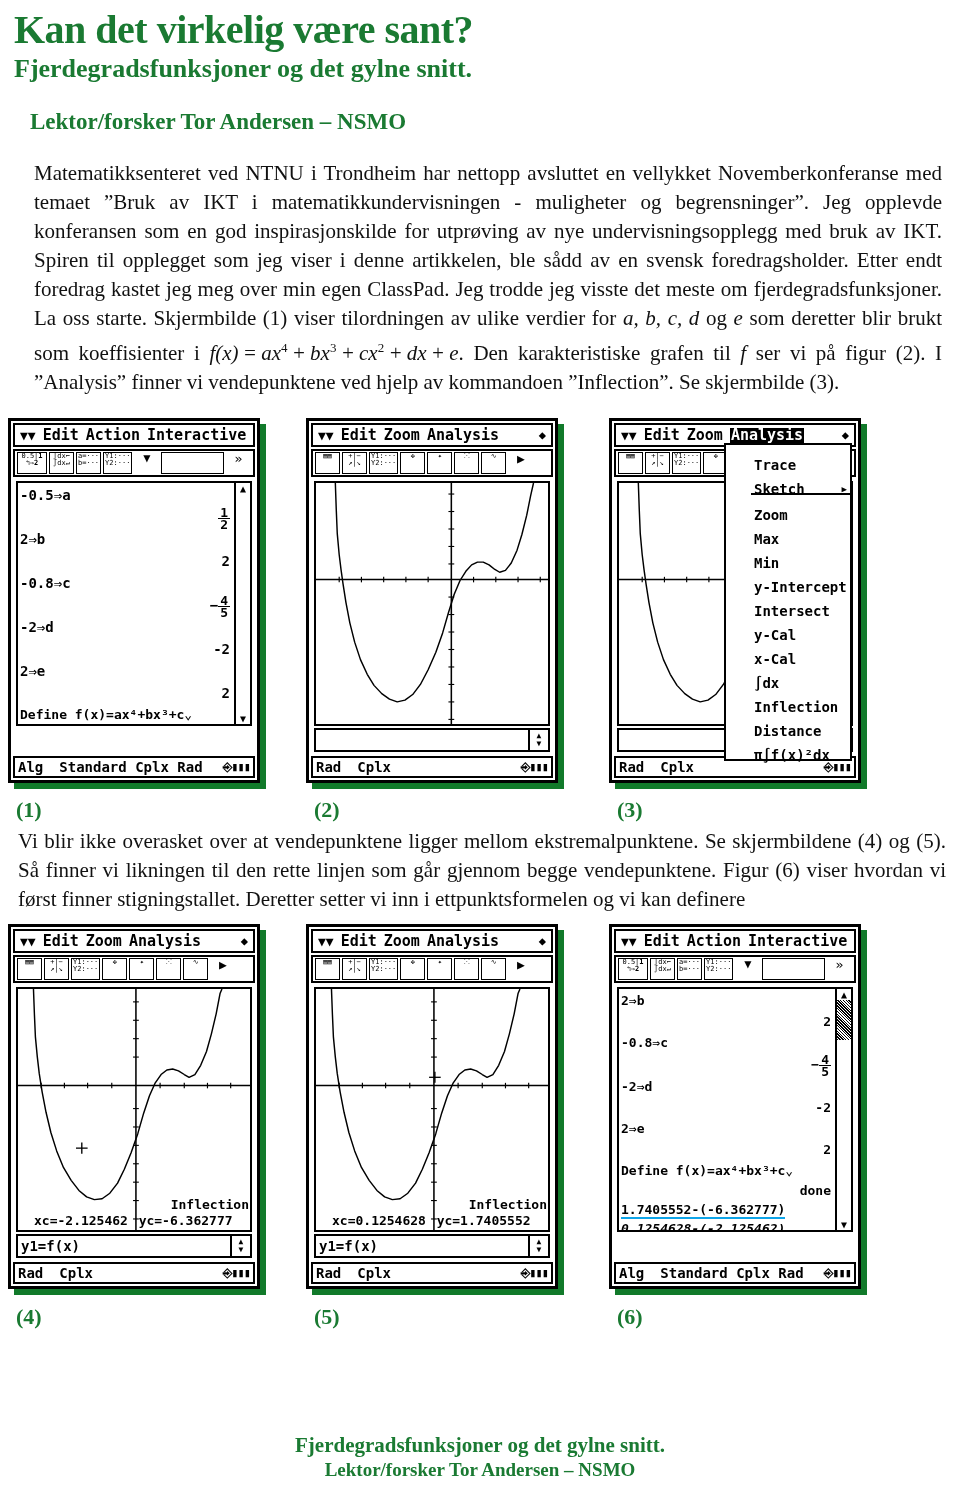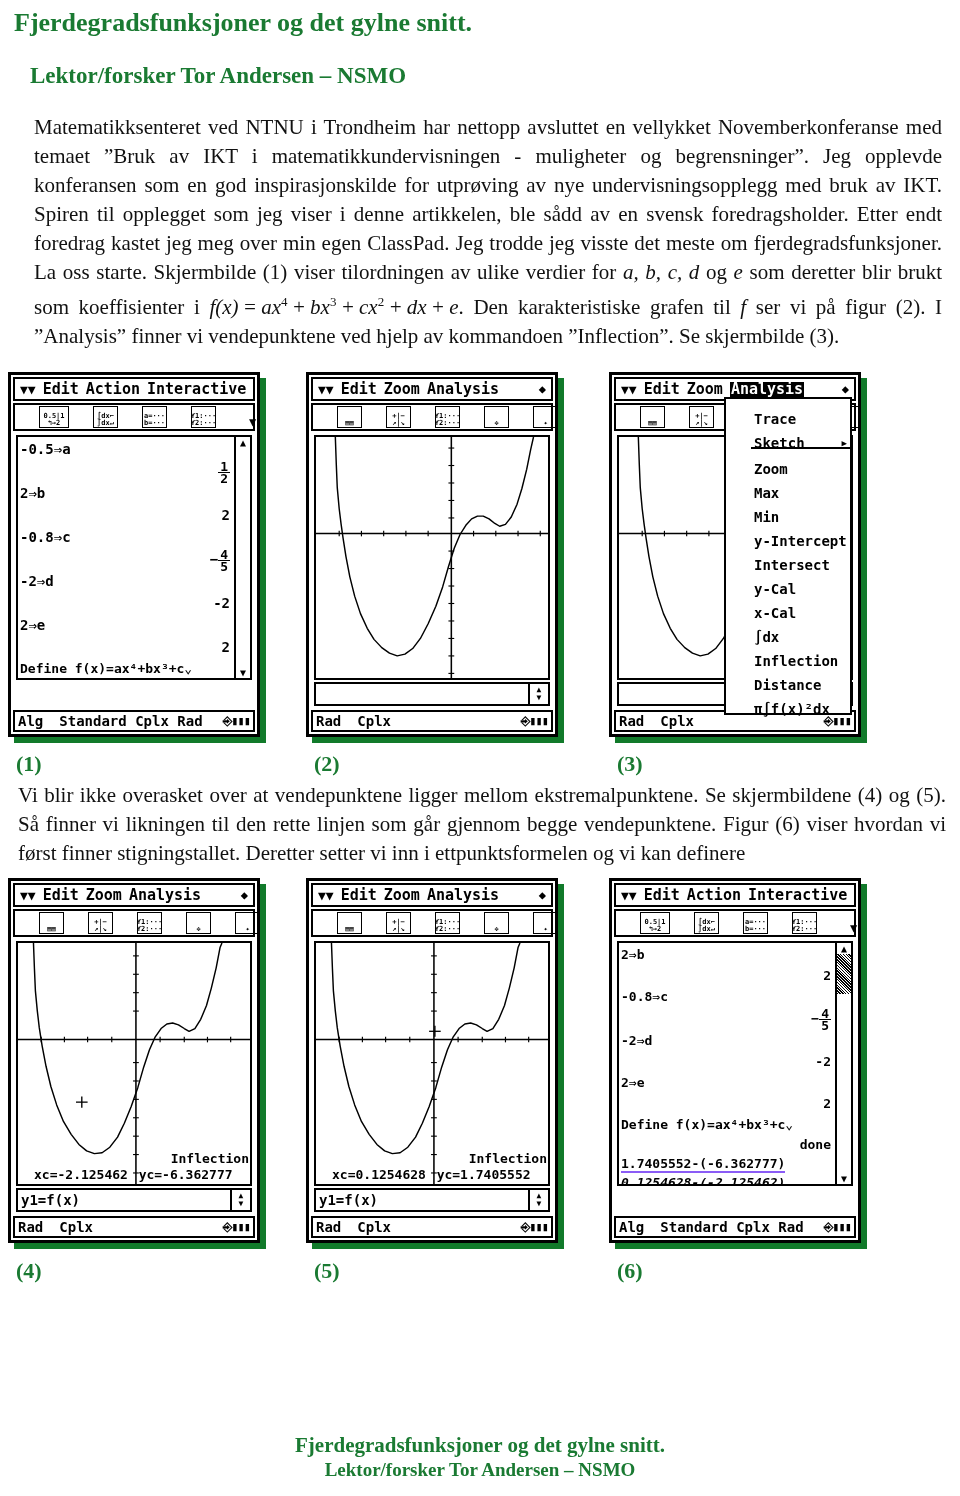--- a/index.html
+++ b/index.html
@@ -89,27 +89,26 @@
 
   .toolbar {
     height:28px; margin:2px; border:2px solid #000;
     display:flex; align-items:center;
     background:#fff; padding:1px 2px;
     gap:2px;
   }
   .tbtn {
     height:22px; min-width:25px;
     border:1.5px solid #000;
-    display:flex; align-items:flex-end; justify-content:center;
+    display:flex; align-items:flex-start; justify-content:center;
     font-size:7px; line-height:1;
     font-family:"DejaVu Sans Mono", monospace;
-    font-weight:bold;
+    font-weight:normal;
     overflow:hidden;
     padding:0 1px;
-    margin-left:22px;
   }
   .tbtn.wide { min-width:30px; }
   .tbtn.blankfill { flex:1; border:1.5px solid #000; }
   .tbtn.noborder { border:none; }
   .tb-2r { display:flex; flex-direction:column; align-items:center; justify-content:center; line-height:7px; }
 
   .screen {
     position:absolute; left:5px; right:5px; top:60px; bottom:54px;
     border:2px solid #000;
     background:#fff;
@@ -197,20 +196,21 @@
     font-family:"Liberation Serif", serif;
   }
   .footer .f1 { font-size:21px; line-height:26px; }
   .footer .f2 { font-size:19px; line-height:24px; }
 </style>
 </head>
 <body>
 
 <div class="page">
 
+  <h1 class="title-main">Kan det virkelig være sant?</h1>
   <h2 class="title-sub">Fjerdegradsfunksjoner og det gylne snitt.</h2>
   <div class="byline">Lektor/forsker Tor Andersen – NSMO</div>
 
   <p class="body-par"><span>Matematikksenteret ved NTNU i Trondheim har nettopp avsluttet en vellykket Novemberkonferanse med temaet ”Bruk av IKT i matematikkundervisningen - muligheter og begrensninger”. Jeg opplevde konferansen som en god inspirasjonskilde for utprøving av nye undervisningsopplegg med bruk av IKT. Spiren til opplegget som jeg viser i denne artikkelen, ble sådd av en svensk foredragsholder. Etter endt foredrag kastet jeg meg over min egen ClassPad. Jeg trodde jeg visste det meste om fjerdegradsfunksjoner. La oss starte. Skjermbilde (1) viser tilordningen av ulike verdier for </span><span class="it">a, b, c, d</span><span> og </span><span class="it">e</span><span> som deretter blir brukt som koeffisienter i </span><span class="math"><i>f</i>(<i>x</i>) = <i>ax</i><sup class="pw">4</sup> + <i>bx</i><sup class="pw">3</sup> + <i>cx</i><sup class="pw">2</sup> + <i>dx</i> + <i>e</i></span><span>. Den karakteristiske grafen til </span><span class="it">f</span><span> ser vi på figur (2). I ”Analysis” finner vi vendepunktene ved hjelp av kommandoen ”Inflection”. Se skjermbilde (3).</span></p>
 
   <div class="shot-row">
 
     <div class="shot" style="left:-6px; top:21px;">
       <div class="shadow"></div>
       <div class="dev">
@@ -702,21 +702,21 @@
               <div class="cl" style="height:21px;line-height:21px;">2⇒b</div>
               <div class="cl r" style="height:21px;line-height:21px;">2</div>
               <div class="cl" style="height:21px;line-height:21px;">-0.8⇒c</div>
               <div class="cl r" style="height:23px;line-height:23px;"><span>−</span><span class="frac"><span class="n">4</span><span class="d">5</span></span></div>
               <div class="cl" style="height:21px;line-height:21px;">-2⇒d</div>
               <div class="cl r" style="height:21px;line-height:21px;">-2</div>
               <div class="cl" style="height:21px;line-height:21px;">2⇒e</div>
               <div class="cl r" style="height:21px;line-height:21px;">2</div>
               <div class="cl" style="height:21px;line-height:21px;">Define f(x)=ax⁴+bx³+c⌄</div>
               <div class="cl r" style="height:19px;line-height:19px;">done</div>
-              <div class="cl" style="height:19px;line-height:19px;border-bottom:2px solid #8b5cf6;display:inline-block;">1.7405552-(-6.362777)</div>
+              <div class="cl" style="height:19px;line-height:19px;border-bottom:2px solid #0ea5e9;display:inline-block;">1.7405552-(-6.362777)</div>
               <div class="cl" style="height:19px;line-height:19px;font-style:italic;">0.1254628-(-2.125462)</div>
               
               
               
               
             </div>
             <div class="cas-scroll">
               <span>▲</span>
               <span class="thumb filled" style="flex:0 0 40px;"></span>
               <span class="thumb"></span>

